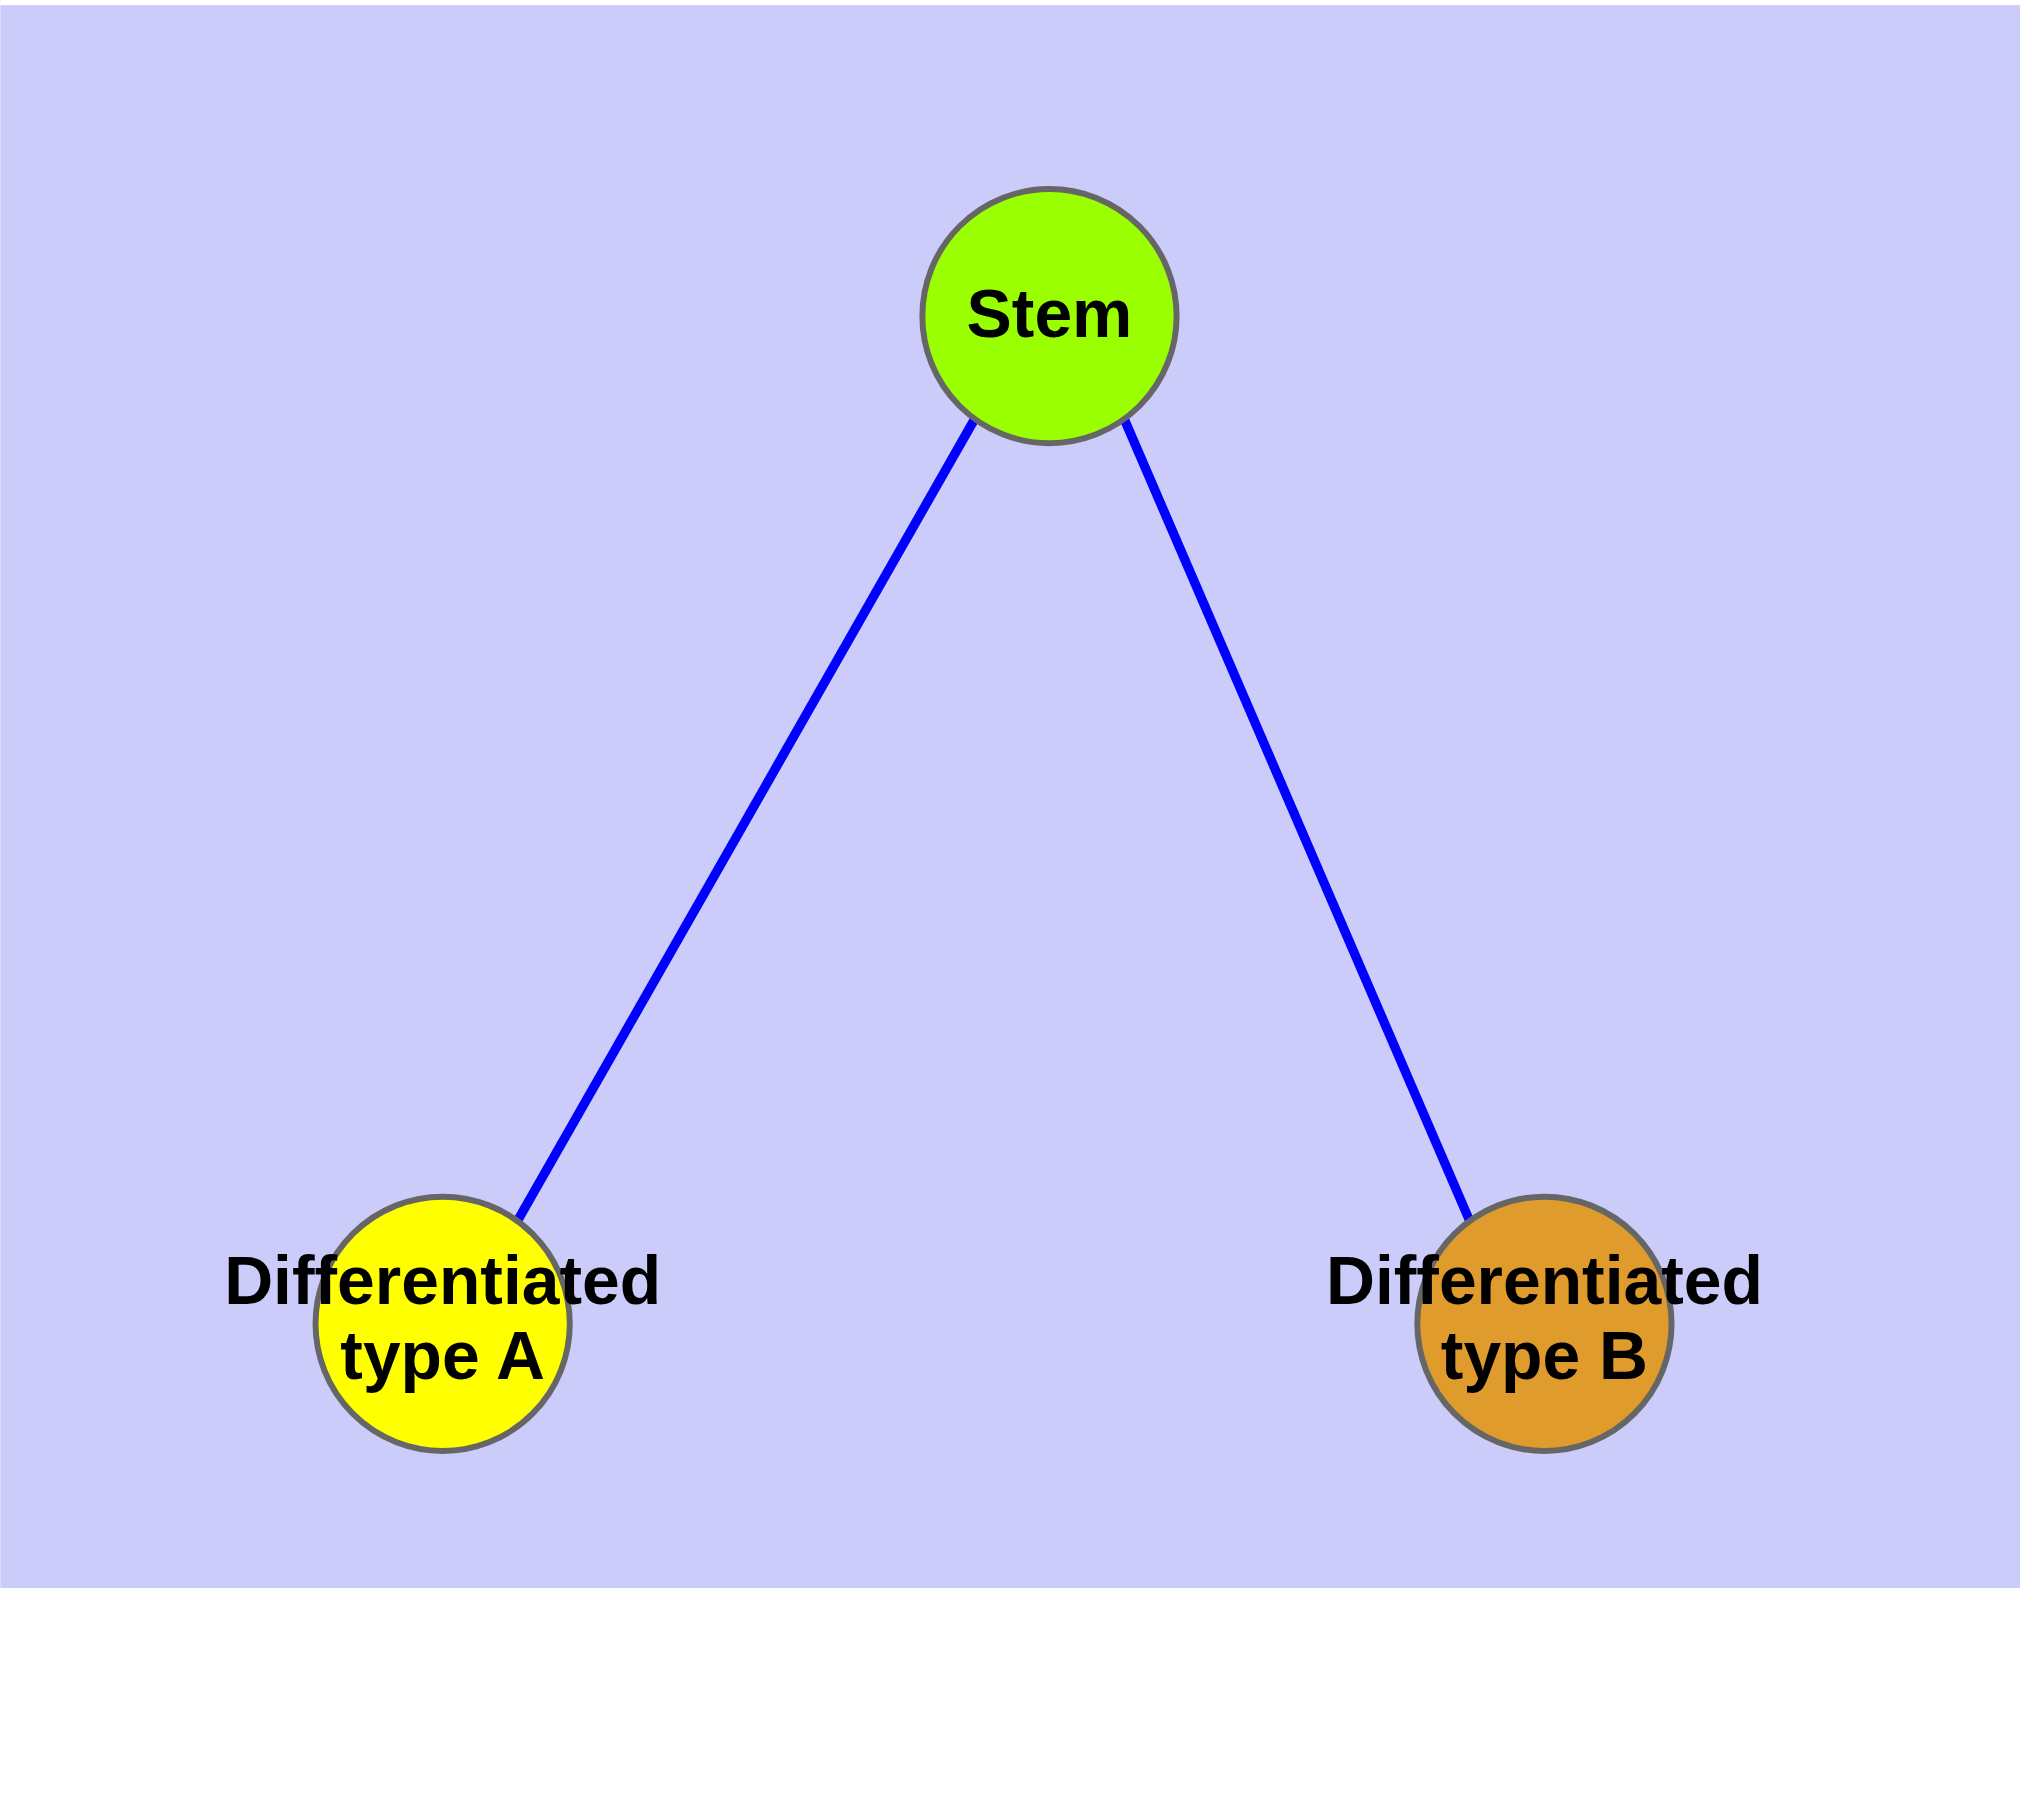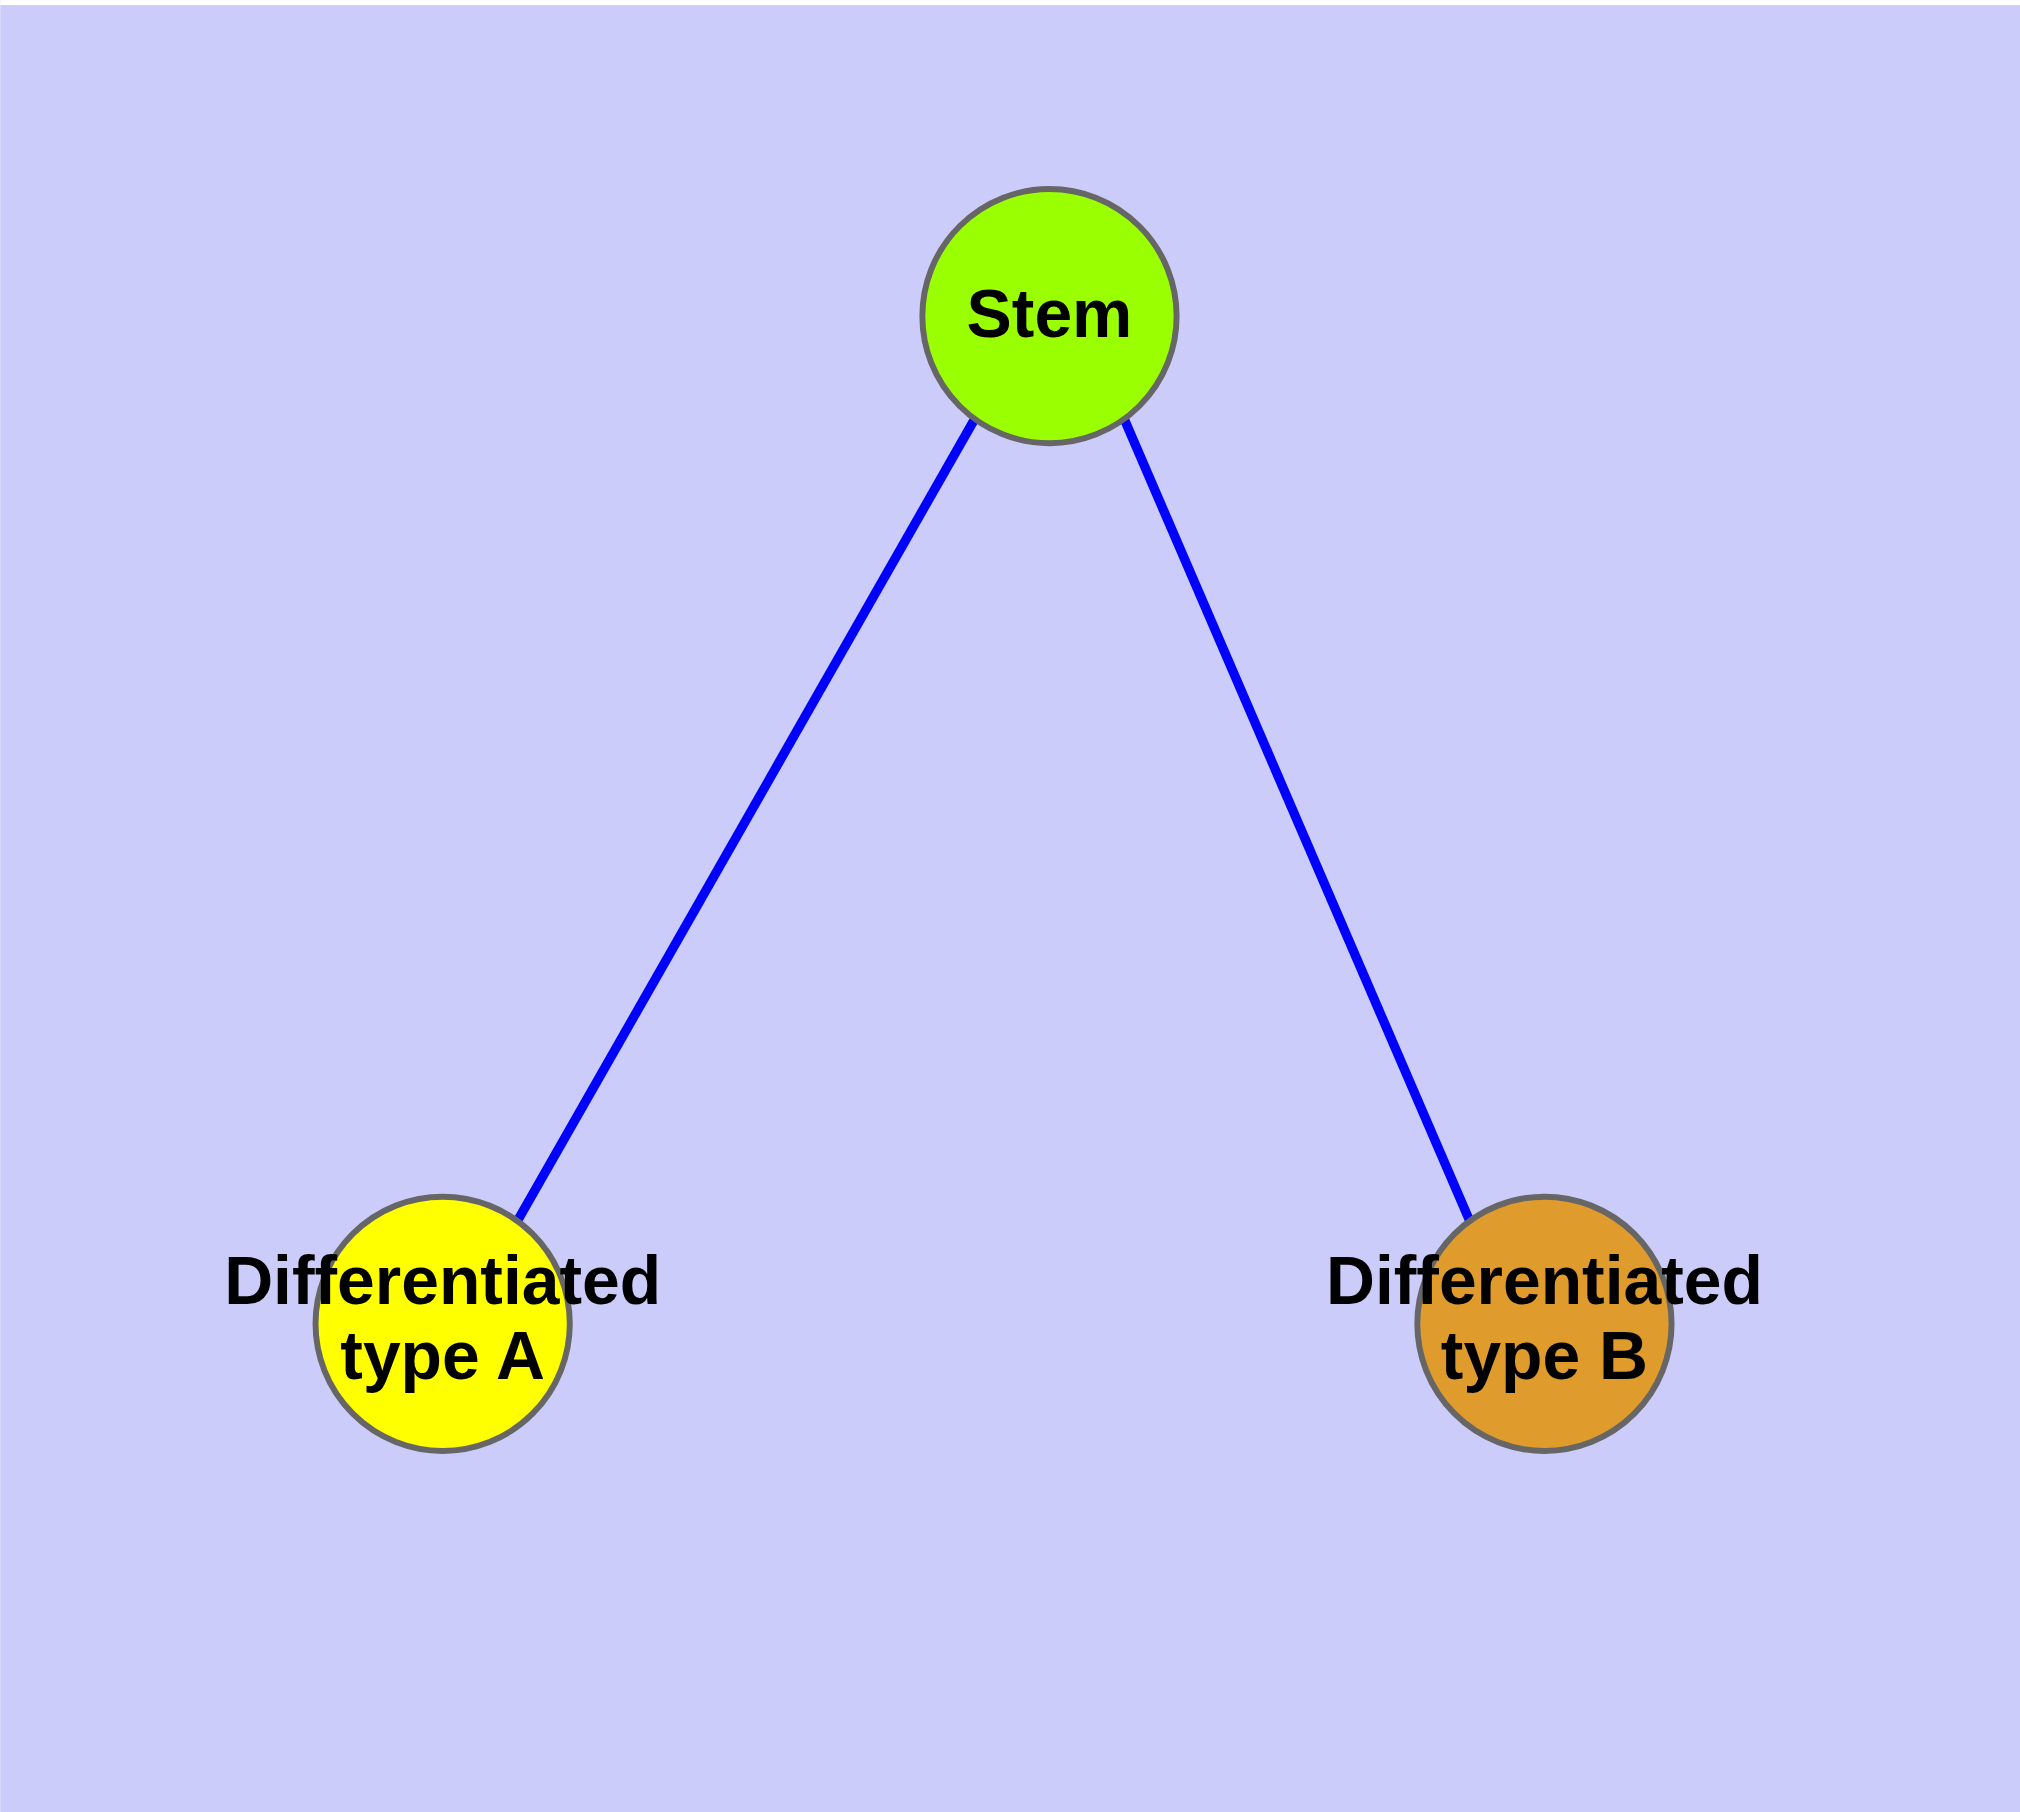--- a/index.html
+++ b/index.html
@@ -4,21 +4,21 @@
 <title>Cell Differentiation Graph</title>
 <style>
   html, body {
     margin: 0;
     padding: 0;
     background: #ffffff;
   }
   #canvas {
     position: relative;
     width: 2021px;
-    height: 1812px;
+    height: 1588px;
     overflow: hidden;
     font-family: "Liberation Sans", sans-serif;
     text-align: right;
   }
   #graph-svg {
     position: absolute;
     top: 0;
     left: 0;
     width: 2021px;
     height: 1812px;

